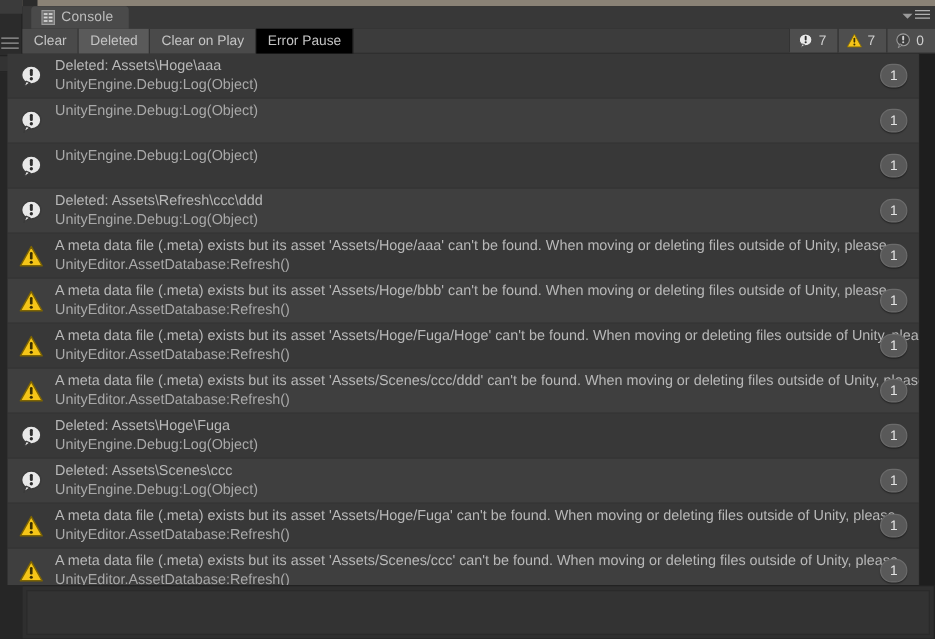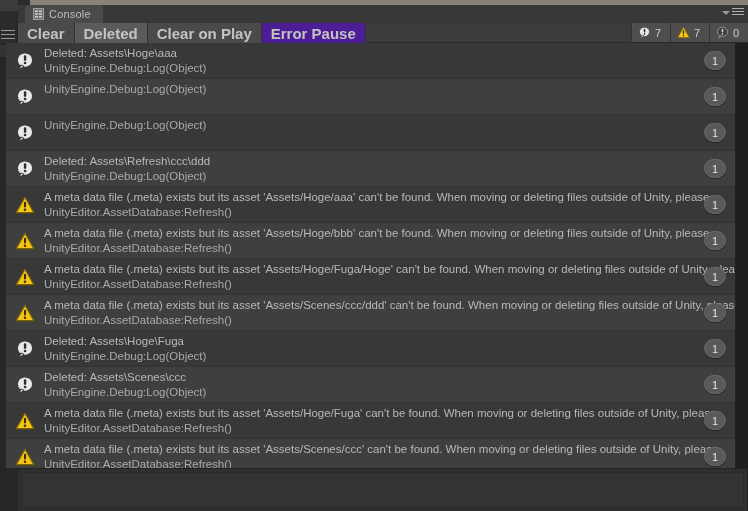--- a/index.html
+++ b/index.html
@@ -81,26 +81,26 @@
 
   
   .toolbar {
     position: absolute; left: 18px; top: 23px; width: 730px; height: 20px;
     background: #3c3c3c;
     border-bottom: 1px solid #2a2a2a;
     display: flex; align-items: stretch;
   }
   .tb-btn {
     height: 20px; display: flex; align-items: center;
-    padding: 0 9px; font-size: 15px; color: #c4c4c4;
+    padding: 0 9px; font-size: 11px; color: #c4c4c4;
     background: #4a4a4a;
     border-right: 1px solid #333333;
-    cursor: default; white-space: nowrap; font-weight: bold;
-  }
-  .tb-btn.flat { background: #4c1d95; }
+    cursor: default; white-space: nowrap;
+  }
+  .tb-btn.flat { background: #000000; }
   .tb-btn.toggled { background: #5a5a5a; }
   .tb-spacer { flex: 1 1 auto; background: #3c3c3c; }
 
   .counters { display: flex; align-items: stretch; }
   .counter {
     display: flex; align-items: center; gap: 4px;
     padding: 0 8px 0 6px;
     background: #444444;
     border-left: 1px solid #333333;
     font-size: 11px; color: #cfcfcf;

